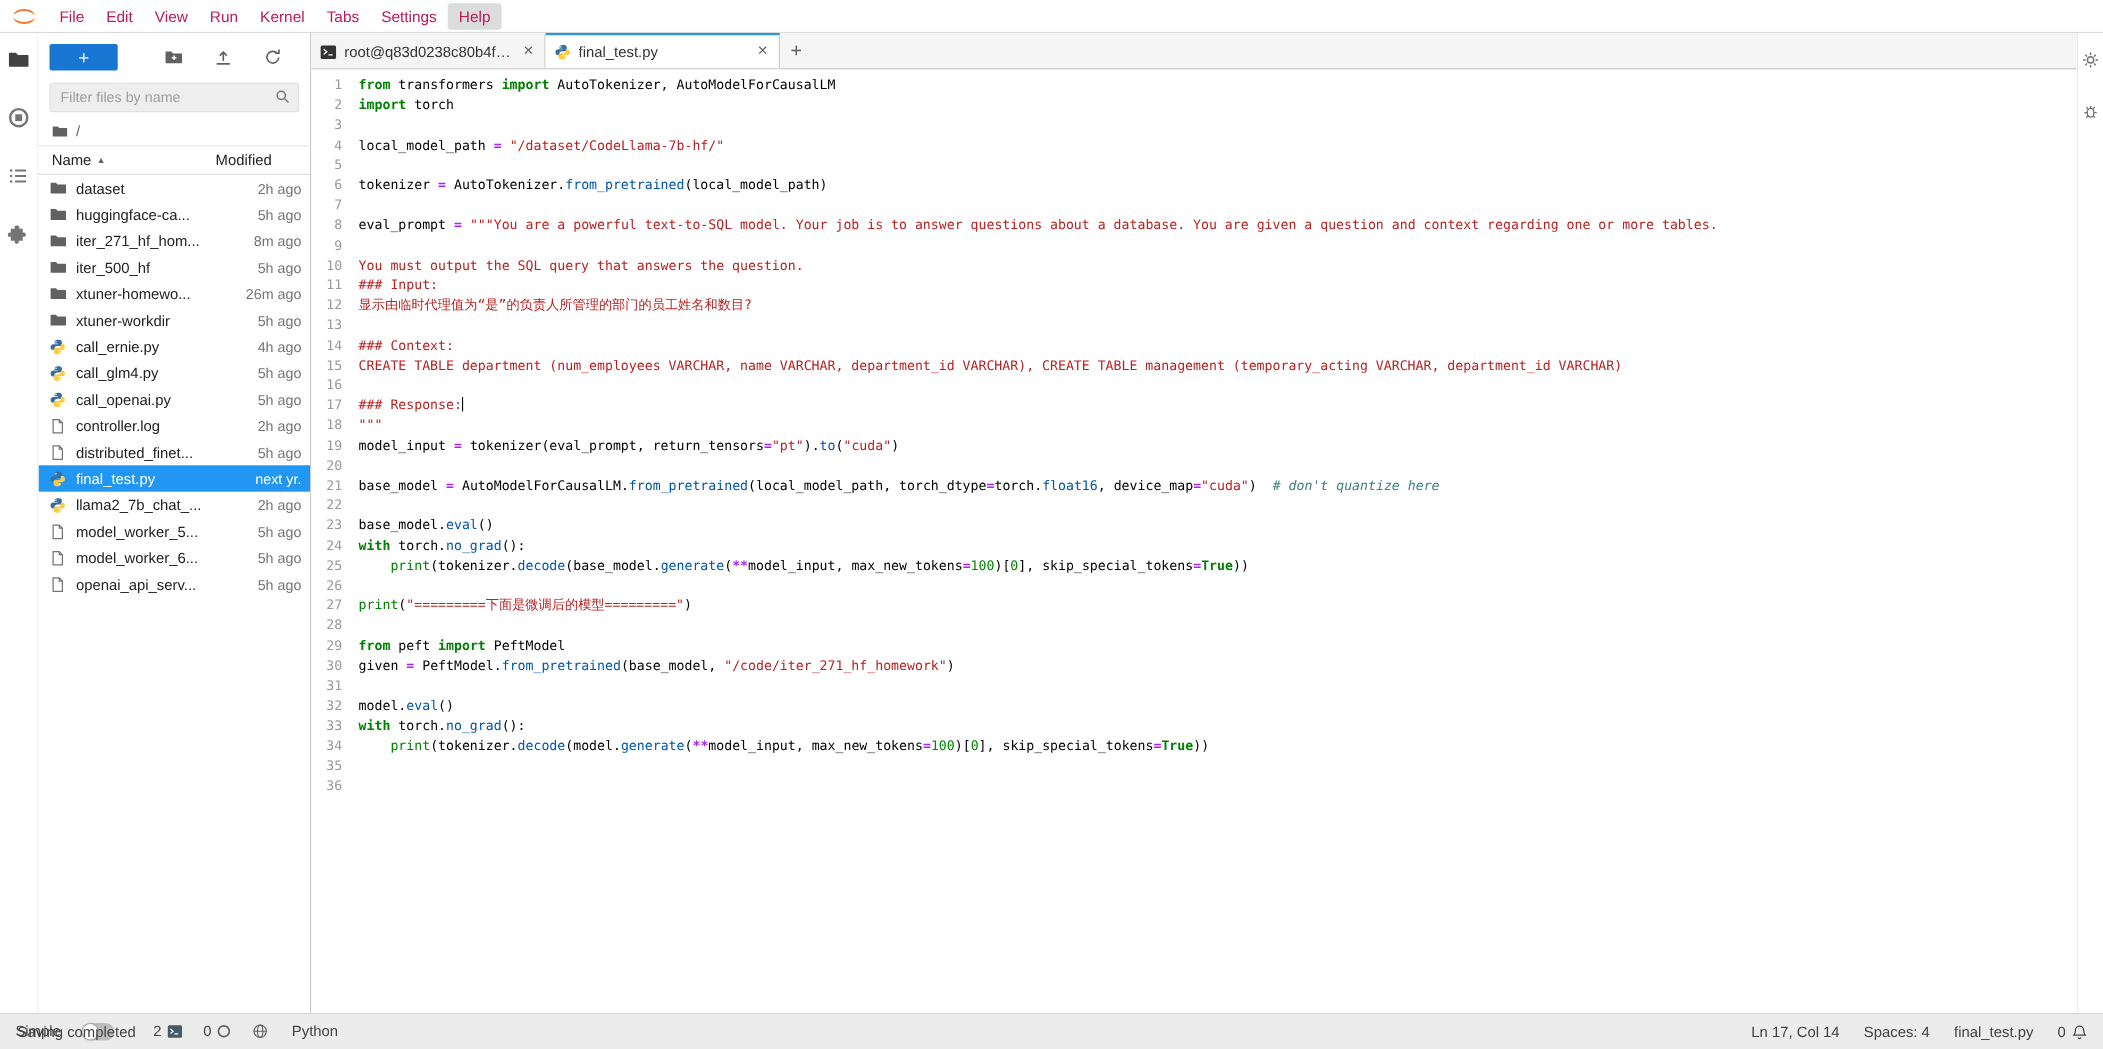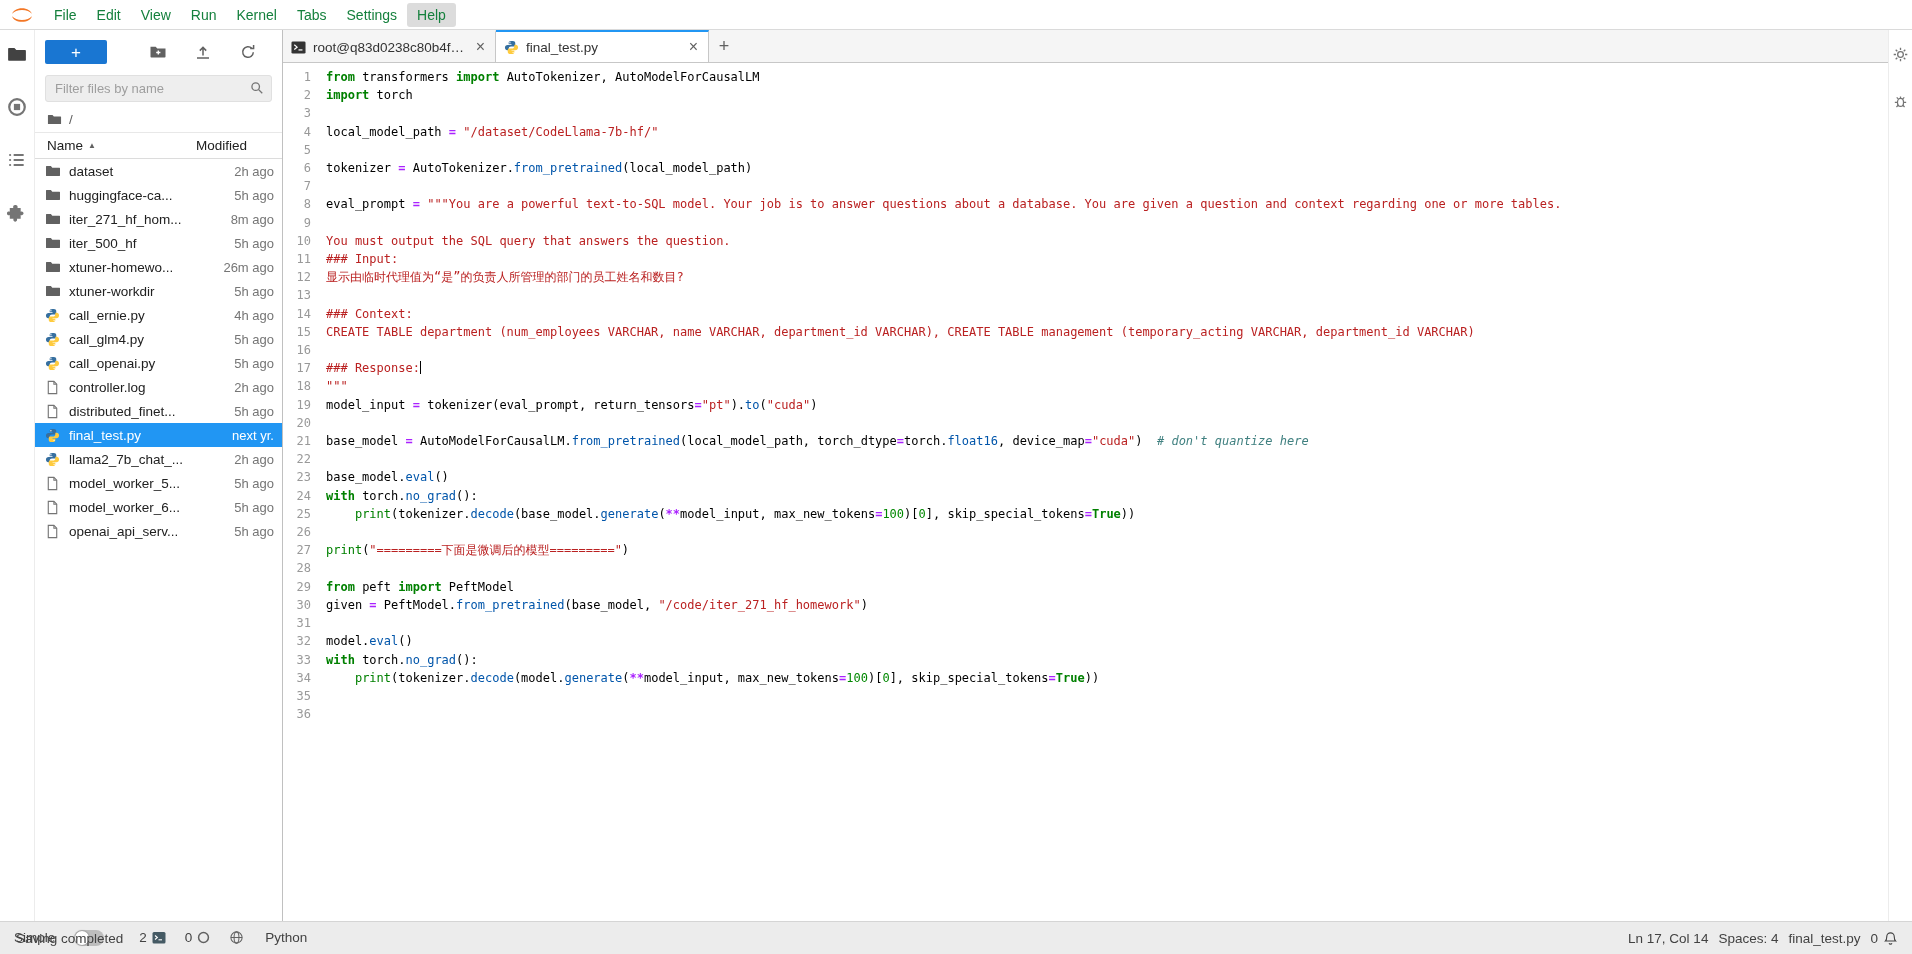--- a/index.html
+++ b/index.html
@@ -4,21 +4,21 @@
 <style>
   * { margin:0; padding:0; box-sizing:border-box; }
   html,body { width:1912px; height:954px; overflow:hidden; background:#fff;
               font-family:"Liberation Sans", sans-serif; }
   .app { display:flex; flex-direction:column; width:100%; height:100%; }
 
   
   .menubar { height:30px; flex:none; display:flex; align-items:center;
              background:#fff; border-bottom:1px solid #dadada; padding:0 8px; }
   .logo { width:26px; height:24px; margin:0 8px 0 2px; display:flex; align-items:center; }
-  .menu-item { font-size:14px; color:#15803d; padding:4px 10px; border-radius:3px; cursor:pointer; white-space:nowrap; }
+  .menu-item { font-size:14px; color:#be185d; padding:4px 10px; border-radius:3px; cursor:pointer; white-space:nowrap; }
   .menu-item.highlight { background:#dcdcdc; }
 
   
   .main { flex:1; min-height:0; display:flex; }
 
   .activitybar { width:35px; flex:none; background:#fff; border-right:1px solid #ececec;
                  display:flex; flex-direction:column; align-items:center; padding-top:14px; gap:33px; }
   .activitybar .aicon { width:20px; height:20px; cursor:pointer; }
 
   
@@ -93,21 +93,21 @@
   .statusbar { height:33px; flex:none; background:#ececec; border-top:1px solid #d5d5d5;
                display:flex; align-items:center; padding:0 14px; font-size:13.5px; color:#424242;
                position:relative; }
   .sb-left { display:flex; align-items:flex-start; gap:19px; }
   .sb-group { display:flex; align-items:center; gap:5px; cursor:pointer; }
   .toggle { width:30px; height:16px; border-radius:8px; background:#bdbdbd; position:relative;
             cursor:pointer; margin-right:16px; }
   .toggle .knob { position:absolute; left:1px; top:1px; width:14px; height:14px;
                   border-radius:50%; background:#fff; box-shadow:0 0 2px rgba(0,0,0,.45); }
   .sb-center { position:absolute; left:16px; right:0; text-align:left; pointer-events:none; }
-  .sb-right { margin-left:auto; display:flex; align-items:center; gap:10px; }
+  .sb-right { margin-left:auto; display:flex; align-items:center; gap:22px; }
   .sb-item { cursor:pointer; white-space:nowrap; }
   .sb-static { white-space:nowrap; }
   .lang-label { margin-left:2px; cursor:pointer; }
 </style>
 </head>
 <body>
 
 <div class="app">
 
   <div class="menubar">

